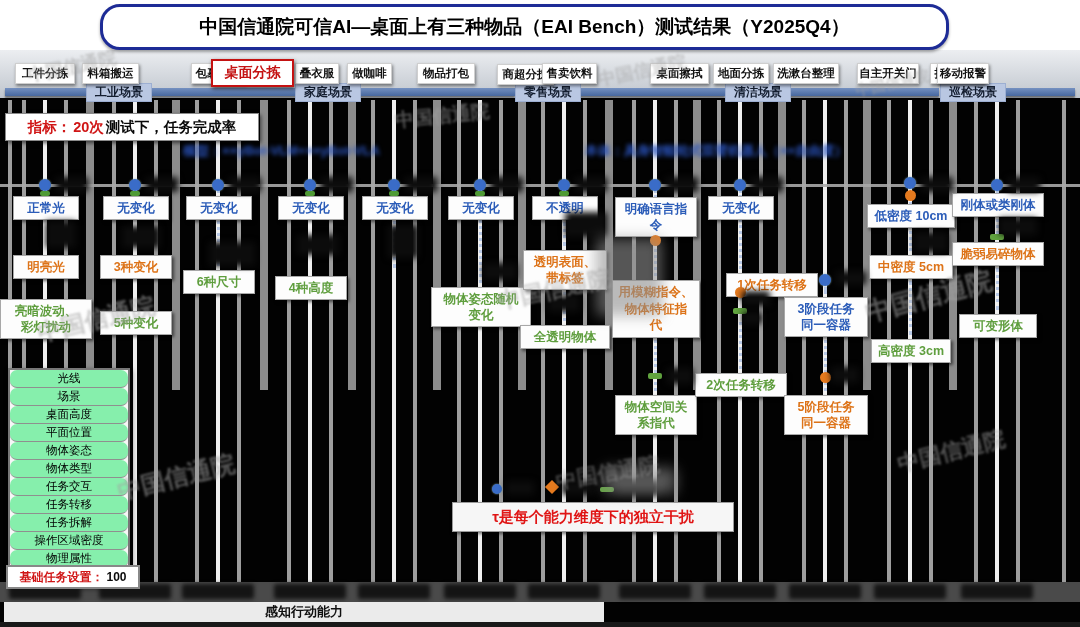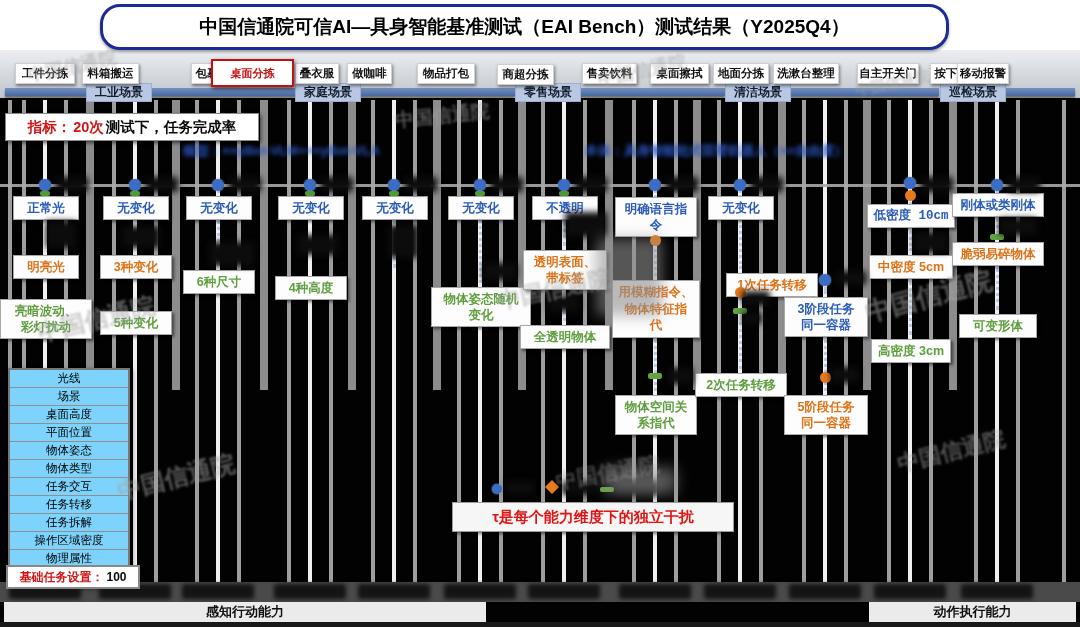--- a/index.html
+++ b/index.html
@@ -10,21 +10,21 @@
   #title-box{left:100px;top:4px;width:843px;height:40px;border:3px solid #1d2b96;border-radius:20px;
              background:#fff;display:flex;align-items:center;justify-content:center;
              font-size:19px;font-weight:bold;color:#000;z-index:9;box-shadow:0 2px 3px rgba(0,0,0,.35);}
   
   #tab-strip{left:0;top:50px;width:1080px;height:48px;background:linear-gradient(180deg,#eceef1,#bfc5cd);z-index:1;}
   #board{left:0;top:98px;width:1080px;height:529px;background:#020202;z-index:0;}
   
   .tab{background:#fff;border:1px solid #cfcfcf;box-shadow:1px 2px 3px rgba(0,0,0,.45);
        font-weight:bold;font-size:11.5px;color:#111;display:flex;align-items:center;justify-content:center;
        z-index:6;white-space:nowrap;}
-  .tab.active{color:#c41212;border:2px solid #c41212;font-size:11px;z-index:7;box-shadow:1px 2px 4px rgba(0,0,0,.6);}
+  .tab.active{color:#c41212;border:2px solid #c41212;font-size:14px;z-index:7;box-shadow:1px 2px 4px rgba(0,0,0,.6);}
   .scene-seg{background:linear-gradient(180deg,#7490c0,#47689f);box-shadow:0 2px 2px rgba(0,0,0,.45);z-index:4;}
   .scene-label{background:#b9c7e2;border:1px solid #9dafd2;font-size:12px;font-weight:bold;color:#141e30;
                display:flex;align-items:center;justify-content:center;z-index:5;white-space:nowrap;}
   
   #metric-box{left:5px;top:113px;width:252px;height:26px;background:#fff;border:1px solid #8a8a8a;
               box-shadow:2px 2px 4px rgba(0,0,0,.6);display:flex;align-items:center;justify-content:center;
               gap:2px;font-weight:bold;font-size:14.5px;z-index:8;white-space:nowrap;}
   .red-txt{color:#d01616;} .blk-txt{color:#0a0a0a;}
   .note{top:142px;height:16px;color:#2b55c0;font-weight:bold;font-size:13px;filter:blur(2px);
         z-index:5;white-space:nowrap;}
@@ -45,42 +45,42 @@
        display:flex;align-items:center;justify-content:center;z-index:5;}
   .lv-base{color:#2b5cb8;} .lv-mid{color:#dd7318;} .lv-high{color:#5f9e3e;}
   
   .censor{background:#0c0c0c;filter:blur(3px);border-radius:2px;z-index:6;}
   .blob{background:#141414;filter:blur(2px);border-radius:2px;z-index:5;}
   .splotch{background:#8f8f8f;filter:blur(7px);opacity:.6;border-radius:4px;z-index:6;}
   .wm{color:#a2a2a2;font-weight:bold;filter:blur(1.3px);z-index:7;white-space:nowrap;transform-origin:left center;}
   
   #dim-list{left:8px;top:368px;width:118px;background:#f7f7f7;border:2px solid #777;
             box-shadow:2px 2px 5px rgba(0,0,0,.5);z-index:5;}
-  .dim-row{font-size:11.5px;color:#000;text-align:center;padding:1px 0;border-bottom:1px solid #8f8f8f;background:#7dd3fc;}
+  .dim-row{font-size:11.5px;color:#000;text-align:center;padding:1px 0;border-bottom:1px solid #8f8f8f;background:#86efac;border-radius:7px;}
   .dim-row:last-child{border-bottom:none;}
   #base-task{left:6px;top:565px;width:130px;height:20px;background:#fff;border:2px solid #888;z-index:6;
              display:flex;align-items:center;justify-content:center;gap:3px;font-size:12px;font-weight:bold;white-space:nowrap;}
   
   .diamond{background:#e57a1e;transform:rotate(45deg);z-index:6;}
   #tau-box{left:452px;top:502px;width:280px;height:28px;background:#f6f6f6;border:1px solid #9a9a9a;
            display:flex;align-items:center;justify-content:center;font-size:15px;font-weight:bold;
            color:#e01515;z-index:6;box-shadow:1px 2px 3px rgba(0,0,0,.5);}
   
   #footer-strip{left:0;top:582px;width:1080px;height:20px;background:#4a4a4a;z-index:4;}
   .footer-seg{top:602px;height:20px;background:#ebebeb;display:flex;align-items:center;justify-content:center;
               font-size:13px;font-weight:bold;color:#101010;z-index:6;}
   #bottom-edge{left:0;top:622px;width:1080px;height:5px;background:#191919;z-index:6;}
 </style>
 </head>
 <body>
 
 <div id="canvas">
   <div class="abs" id="tab-strip"></div>
   <div class="abs" id="board"></div>
-  <div class="abs" id="title-box">中国信通院可信AI—具身智能基准测试（EAI Bench）测试结果（Y2025Q4）</div>
+  <div class="abs" id="title-box">中国信通院可信AI—桌面上有三种物品（EAI Bench）测试结果（Y2025Q4）</div>
 
   <div class="abs" id="metric-box">
     <span class="red-txt">指标：</span>
       <span class="red-txt">20次</span>
       <span class="blk-txt">测试下，任务完成率</span>
   </div>
   <div class="abs note" style="left:183px;">模型：××yBot-VLM+××yBot-VLA</div>
   <div class="abs note" style="left:585px;">本体：具身智能轮式双臂机器人（××自由度）</div>
 
   <div class="abs" id="dim-list">
@@ -114,27 +114,27 @@
   <div class="abs" id="footer-strip"></div>
   <div class="abs" id="bottom-edge"></div>
 <div class="abs tab" style="left: 15px; top: 63px; width: 58px; height: 19px;">工件分拣</div>
     <div class="abs tab" style="left: 82px; top: 63px; width: 55px; height: 19px;">料箱搬运</div>
     <div class="abs tab" style="left: 147px; top: 63px; width: 53px; height: 19px; margin-left: 44px;">包裹分拣</div>
     <div class="abs tab active" style="left: 211px; top: 59px; width: 79px; height: 24px;">桌面分拣</div>
     <div class="abs tab" style="left: 295px; top: 63px; width: 42px; height: 19px;">叠衣服</div>
     <div class="abs tab" style="left: 347px; top: 63px; width: 43px; height: 19px;">做咖啡</div>
     <div class="abs tab" style="left: 417px; top: 63px; width: 56px; height: 19px;">物品打包</div>
     <div class="abs tab" style="left: 497px; top: 64px; width: 55px; height: 19px;">商超分拣</div>
-    <div class="abs tab" style="left: 582px; top: 63px; width: 53px; height: 19px;">售卖饮料</div>
+    <div class="abs tab" style="left: 542px; top: 63px; width: 53px; height: 19px;">售卖饮料</div>
     <div class="abs tab" style="left: 650px; top: 63px; width: 57px; height: 19px;">桌面擦拭</div>
     <div class="abs tab" style="left: 713px; top: 63px; width: 54px; height: 19px;">地面分拣</div>
     <div class="abs tab" style="left: 773px; top: 63px; width: 64px; height: 19px;">洗漱台整理</div>
     <div class="abs tab" style="left: 857px; top: 63px; width: 60px; height: 19px;">自主开关门</div>
     <div class="abs tab" style="left: 930px; top: 63px; width: 53px; height: 19px;">按下按钮</div>
-    <div class="abs tab" style="left: 957px; top: 63px; width: 50px; height: 19px;">移动报警</div>
+    <div class="abs tab" style="left: 937px; top: 63px; width: 50px; height: 19px;">移动报警</div>
     <div class="abs scene-seg" style="left: 5px; top: 88px; width: 292px; height: 8px;"></div>
     <div class="abs scene-seg" style="left: 303px; top: 88px; width: 212px; height: 8px;"></div>
     <div class="abs scene-seg" style="left: 523px; top: 88px; width: 202px; height: 8px;"></div>
     <div class="abs scene-seg" style="left: 733px; top: 88px; width: 206px; height: 8px;"></div>
     <div class="abs scene-seg" style="left: 947px; top: 88px; width: 128px; height: 8px;"></div>
     <div class="abs scene-label" style="left: 86px; top: 83px; width: 64px; height: 17px;">工业场景</div>
     <div class="abs scene-label" style="left: 295px; top: 83px; width: 64px; height: 17px;">家庭场景</div>
     <div class="abs scene-label" style="left: 515px; top: 83px; width: 64px; height: 17px;">零售场景</div>
     <div class="abs scene-label" style="left: 725px; top: 83px; width: 64px; height: 17px;">清洁场景</div>
     <div class="abs scene-label" style="left: 940px; top: 83px; width: 64px; height: 17px;">巡检场景</div>
@@ -269,21 +269,21 @@
     <div class="abs node-orange" style="left: 820px; top: 372px; width: 11px; height: 11px;"></div>
     <div class="abs box lv-base" style="left: 784px; top: 297px; width: 82px; height: 38px;">3阶段任务
 同一容器</div>
     <div class="abs box lv-mid" style="left: 784px; top: 395px; width: 82px; height: 38px;">5阶段任务
 同一容器</div>
     <div class="abs blob" style="left: 789px; top: 584px; width: 72px; height: 15px;"></div>
     <div class="abs dotted" style="left: 909px; top: 202px; width: 0px; height: 49px;"></div>
     <div class="abs dotted" style="left: 909px; top: 281px; width: 0px; height: 54px;"></div>
     <div class="abs node-blue" style="left: 904px; top: 177px; width: 12px; height: 12px;"></div>
     <div class="abs node-orange" style="left: 905px; top: 190px; width: 11px; height: 11px;"></div>
-    <div class="abs box lv-base" style="left: 867px; top: 204px; width: 86px; height: 22px; font-family: Liberation Mono, monospace;">低密度 10cm</div>
+    <div class="abs box lv-base" style="left: 867px; top: 204px; width: 86px; height: 22px;">低密度 10cm</div>
     <div class="abs box lv-mid" style="left: 869px; top: 255px; width: 82px; height: 22px;">中密度 5cm</div>
     <div class="abs box lv-high" style="left: 871px; top: 339px; width: 78px; height: 22px;">高密度 3cm</div>
     <div class="abs censor" style="left: 921px; top: 177px; width: 32px; height: 15px;"></div>
     <div class="abs blob" style="left: 874px; top: 584px; width: 72px; height: 15px;"></div>
     <div class="abs dotted" style="left: 996px; top: 190px; width: 0px; height: 44px;"></div>
     <div class="abs dotted" style="left: 996px; top: 268px; width: 0px; height: 42px;"></div>
     <div class="abs node-blue" style="left: 991px; top: 179px; width: 12px; height: 12px;"></div>
     <div class="abs node-greenbar" style="left: 990px; top: 234px; width: 14px; height: 6px;"></div>
     <div class="abs box lv-base" style="left: 952px; top: 193px; width: 90px; height: 22px;">刚体或类刚体</div>
     <div class="abs box lv-mid" style="left: 952px; top: 242px; width: 90px; height: 22px;">脆弱易碎物体</div>
@@ -312,15 +312,14 @@
     <div class="abs wm" style="left: 28px; top: 64px; font-size: 18px; transform: rotate(-12deg); opacity: 0.5;">中国信通院</div>
     <div class="abs wm" style="left: 598px; top: 68px; font-size: 18px; transform: rotate(-12deg); opacity: 0.45;">中国信通院</div>
     <div class="abs wm" style="left: 856px; top: 82px; font-size: 15px; transform: rotate(-12deg); opacity: 0.45;">中国信通院</div>
     <div class="abs wm" style="left: 395px; top: 108px; font-size: 19px; transform: rotate(-6deg); opacity: 0.5;">中国信通院</div>
     <div class="abs wm" style="left: 38px; top: 318px; font-size: 24px; transform: rotate(-14deg); opacity: 0.55;">中国信通院</div>
     <div class="abs wm" style="left: 498px; top: 286px; font-size: 23px; transform: rotate(-12deg); opacity: 0.5;">中国信通院</div>
     <div class="abs wm" style="left: 866px; top: 296px; font-size: 26px; transform: rotate(-15deg); opacity: 0.55;">中国信通院</div>
     <div class="abs wm" style="left: 118px; top: 476px; font-size: 24px; transform: rotate(-14deg); opacity: 0.55;">中国信通院</div>
     <div class="abs wm" style="left: 556px; top: 468px; font-size: 21px; transform: rotate(-10deg); opacity: 0.4;">中国信通院</div>
     <div class="abs wm" style="left: 898px; top: 450px; font-size: 22px; transform: rotate(-14deg); opacity: 0.5;">中国信通院</div>
-    <div class="abs footer-seg" style="left: 4px; top: 602px; width: 482px; height: 20px;">感知行动能力</div>
-    <div class="abs footer-seg" style="left: 869px; top: 602px; width: 207px; height: 20px;">动作执行能力</div>
+    <div class="abs footer-seg" style="left: 4px; top: 602px; width: 600px; height: 20px;">感知行动能力</div>
   </div>
 
 </body></html>

